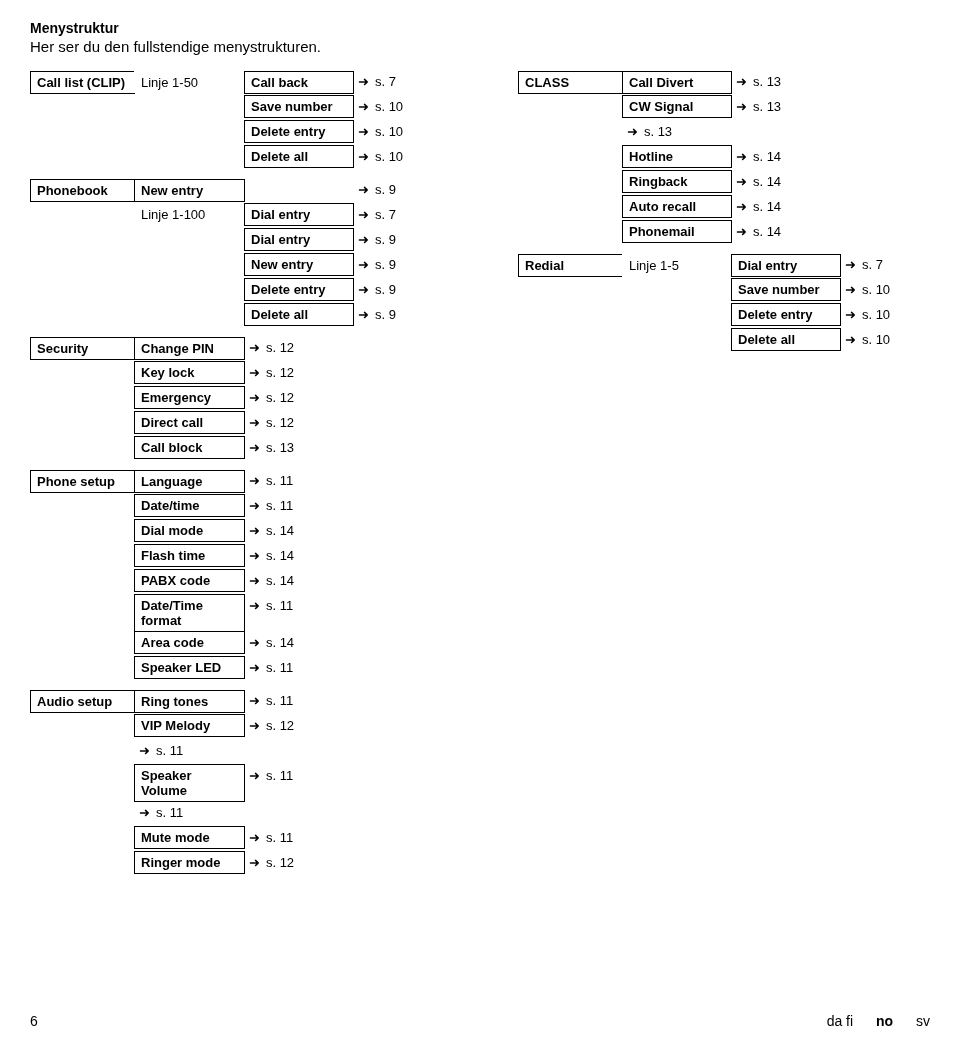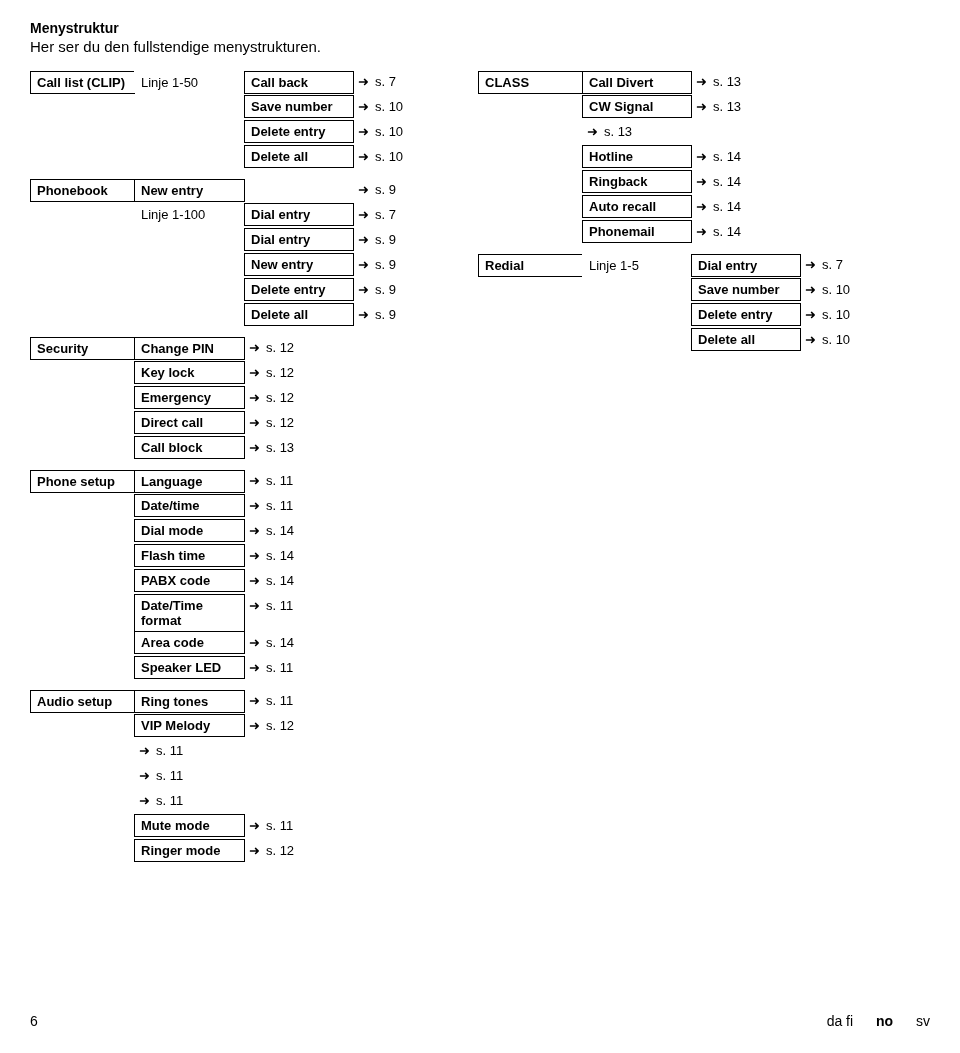--- a/index.html
+++ b/index.html
@@ -27,20 +27,21 @@
     align-items: flex-start;
   }
   .col {
     flex: 0 0 auto;
   }
   .col.left {
     width: 410px;
   }
   .col.right {
     width: 430px;
+    margin-left: 40px;
   }
   .block {
     margin-bottom: 8px;
   }
   .row {
     display: flex;
     align-items: flex-start;
     min-height: 25px;
   }
   .cell {
@@ -332,20 +333,21 @@
       </div>
       <div class="row">
         <div class="cell w1 blank"></div>
         <div class="page pg">
             <span class="arrow">➜</span>
             <span>s. 11</span>
           </div>
       </div>
       <div class="row">
         <div class="cell w1 blank"></div>
+        <div class="cell w2">Speaker Volume</div>
         <div class="page pg">
             <span class="arrow">➜</span>
             <span>s. 11</span>
           </div>
       </div>
       <div class="row">
         <div class="cell w1 blank"></div>
         <div class="page pg">
             <span class="arrow">➜</span>
             <span>s. 11</span>

